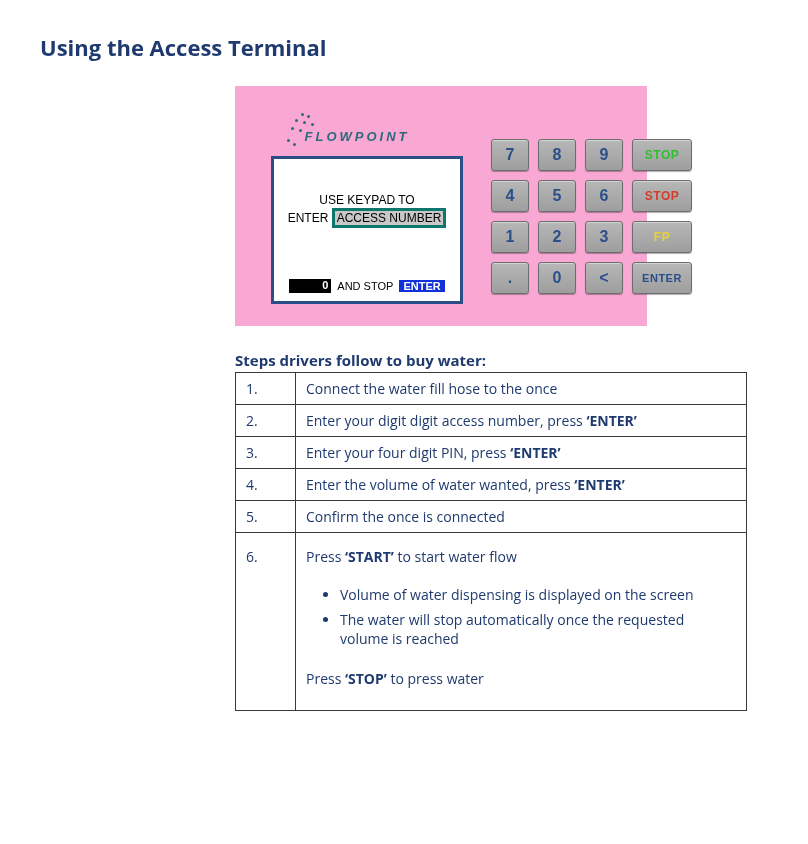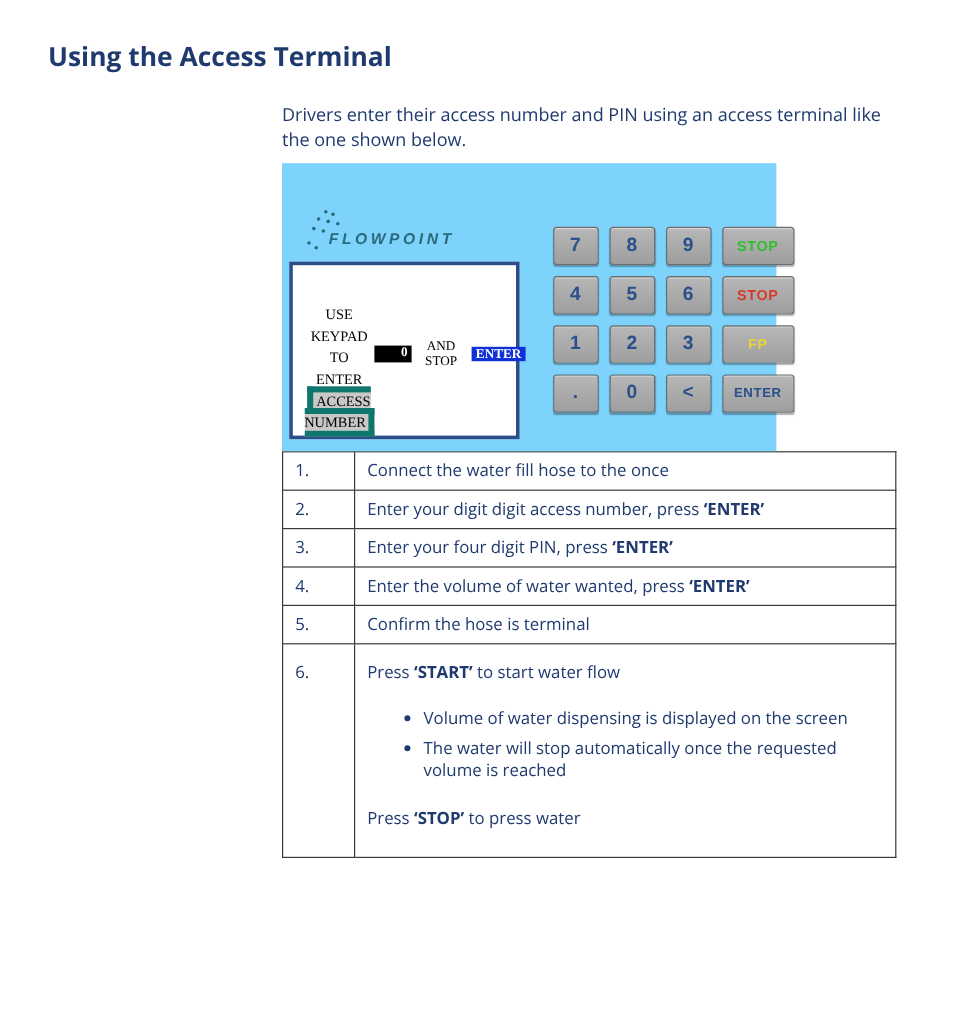--- a/index.html
+++ b/index.html
@@ -24,27 +24,26 @@
   }
   p.intro {
     font-size: 15px;
     line-height: 1.4;
     margin: 0 0 8px 0;
   }
   
   .terminal {
     width: 412px;
     height: 240px;
-    background: #7dd3fc;
+    background: #f9a8d4;
     position: relative;
     padding: 10px 16px 10px 36px;
     display: flex;
     align-items: flex-end;
     gap: 28px;
-    justify-content: center;
   }
   .screen-area {
     display: flex;
     flex-direction: column;
     align-items: center;
   }
   .logo {
     font-family: Arial, sans-serif;
     font-size: 13px;
     letter-spacing: 3px;
@@ -67,30 +66,32 @@
     background: #2c6a7a;
     border-radius: 50%;
   }
   .screen {
     width: 192px;
     height: 148px;
     background: #fff;
     border: 3px solid #2b4e88;
     padding: 14px 10px 8px 10px;
     display: flex;
+    flex-direction: column;
     justify-content: space-between;
-    font-family: Liberation Serif, serif;
+    font-family: Liberation Sans, sans-serif;
     color: #000;
     font-size: 12px;
     text-align: center;
+    margin-bottom: 12px;
   }
   .screen .msg-top { padding-top: 18px; line-height: 1.5; }
   .screen .msg-top .hl {
     background: #c8c8c8;
-    border: 5px solid #0f766e;
+    border: 3px solid #0f766e;
     padding: 0 2px;
   }
   .screen .msg-bot {
     display: flex;
     align-items: center;
     justify-content: center;
     gap: 6px;
     font-size: 11px;
   }
   .screen .field {
@@ -157,32 +158,30 @@
     width: 60px;
     text-align: left;
   }
   table.steps ul {
     margin: 20px 0 20px 34px;
     padding: 0;
   }
   table.steps li {
     margin-bottom: 6px;
     line-height: 1.35;
-    margin-left: 13px;
   }
   .b { font-weight: 700; }
 </style>
 </head>
 <body>
 
 <div class="page">
   <h1 class="title">Using the Access Terminal</h1>
 
   <div class="content">
-    <p class="intro">Drivers enter their access number and PIN using an access terminal like the one shown below.</p>
 
     <div class="terminal">
       <div class="screen-area">
         <div class="logo">
           <span class="dots">
             <span style="left:18px;top:0"></span>
             <span style="left:24px;top:2px"></span>
             <span style="left:12px;top:6px"></span>
             <span style="left:20px;top:8px"></span>
             <span style="left:28px;top:10px"></span>
@@ -223,20 +222,21 @@
         <div class="key">3</div>
         <div class="key fn fp">FP</div>
 
         <div class="key">.</div>
         <div class="key">0</div>
         <div class="key">&lt;</div>
         <div class="key fn enter">ENTER</div>
       </div>
     </div>
 
+    <h2 class="steps-title">Steps drivers follow to buy water:</h2>
     <table class="steps">
       <tbody>
           <tr>
         <td class="num">1.</td>
         <td>Connect the water fill hose to the once</td>
       </tr>
       <tr>
         <td class="num">2.</td>
         <td>
           <span>Enter your digit digit access number, press </span><span class="b">‘ENTER’</span>
@@ -249,21 +249,21 @@
         </td>
       </tr>
       <tr>
         <td class="num">4.</td>
         <td>
           <span>Enter the volume of water wanted, press </span><span class="b">‘ENTER’</span>
         </td>
       </tr>
       <tr>
         <td class="num">5.</td>
-        <td>Confirm the hose is terminal</td>
+        <td>Confirm the once is connected</td>
       </tr>
       <tr>
         <td class="num" style="padding-top:14px">6.</td>
         <td style="padding-top:14px;padding-bottom:22px">
           <span>Press  </span><span class="b">‘START’</span><span> to start water flow</span>
           <ul>
             <li>Volume of water dispensing is displayed on the screen</li>
             <li>The water will stop automatically once the requested volume is reached</li>
           </ul>
           <span>Press </span><span class="b">‘STOP’</span><span> to press water</span>

